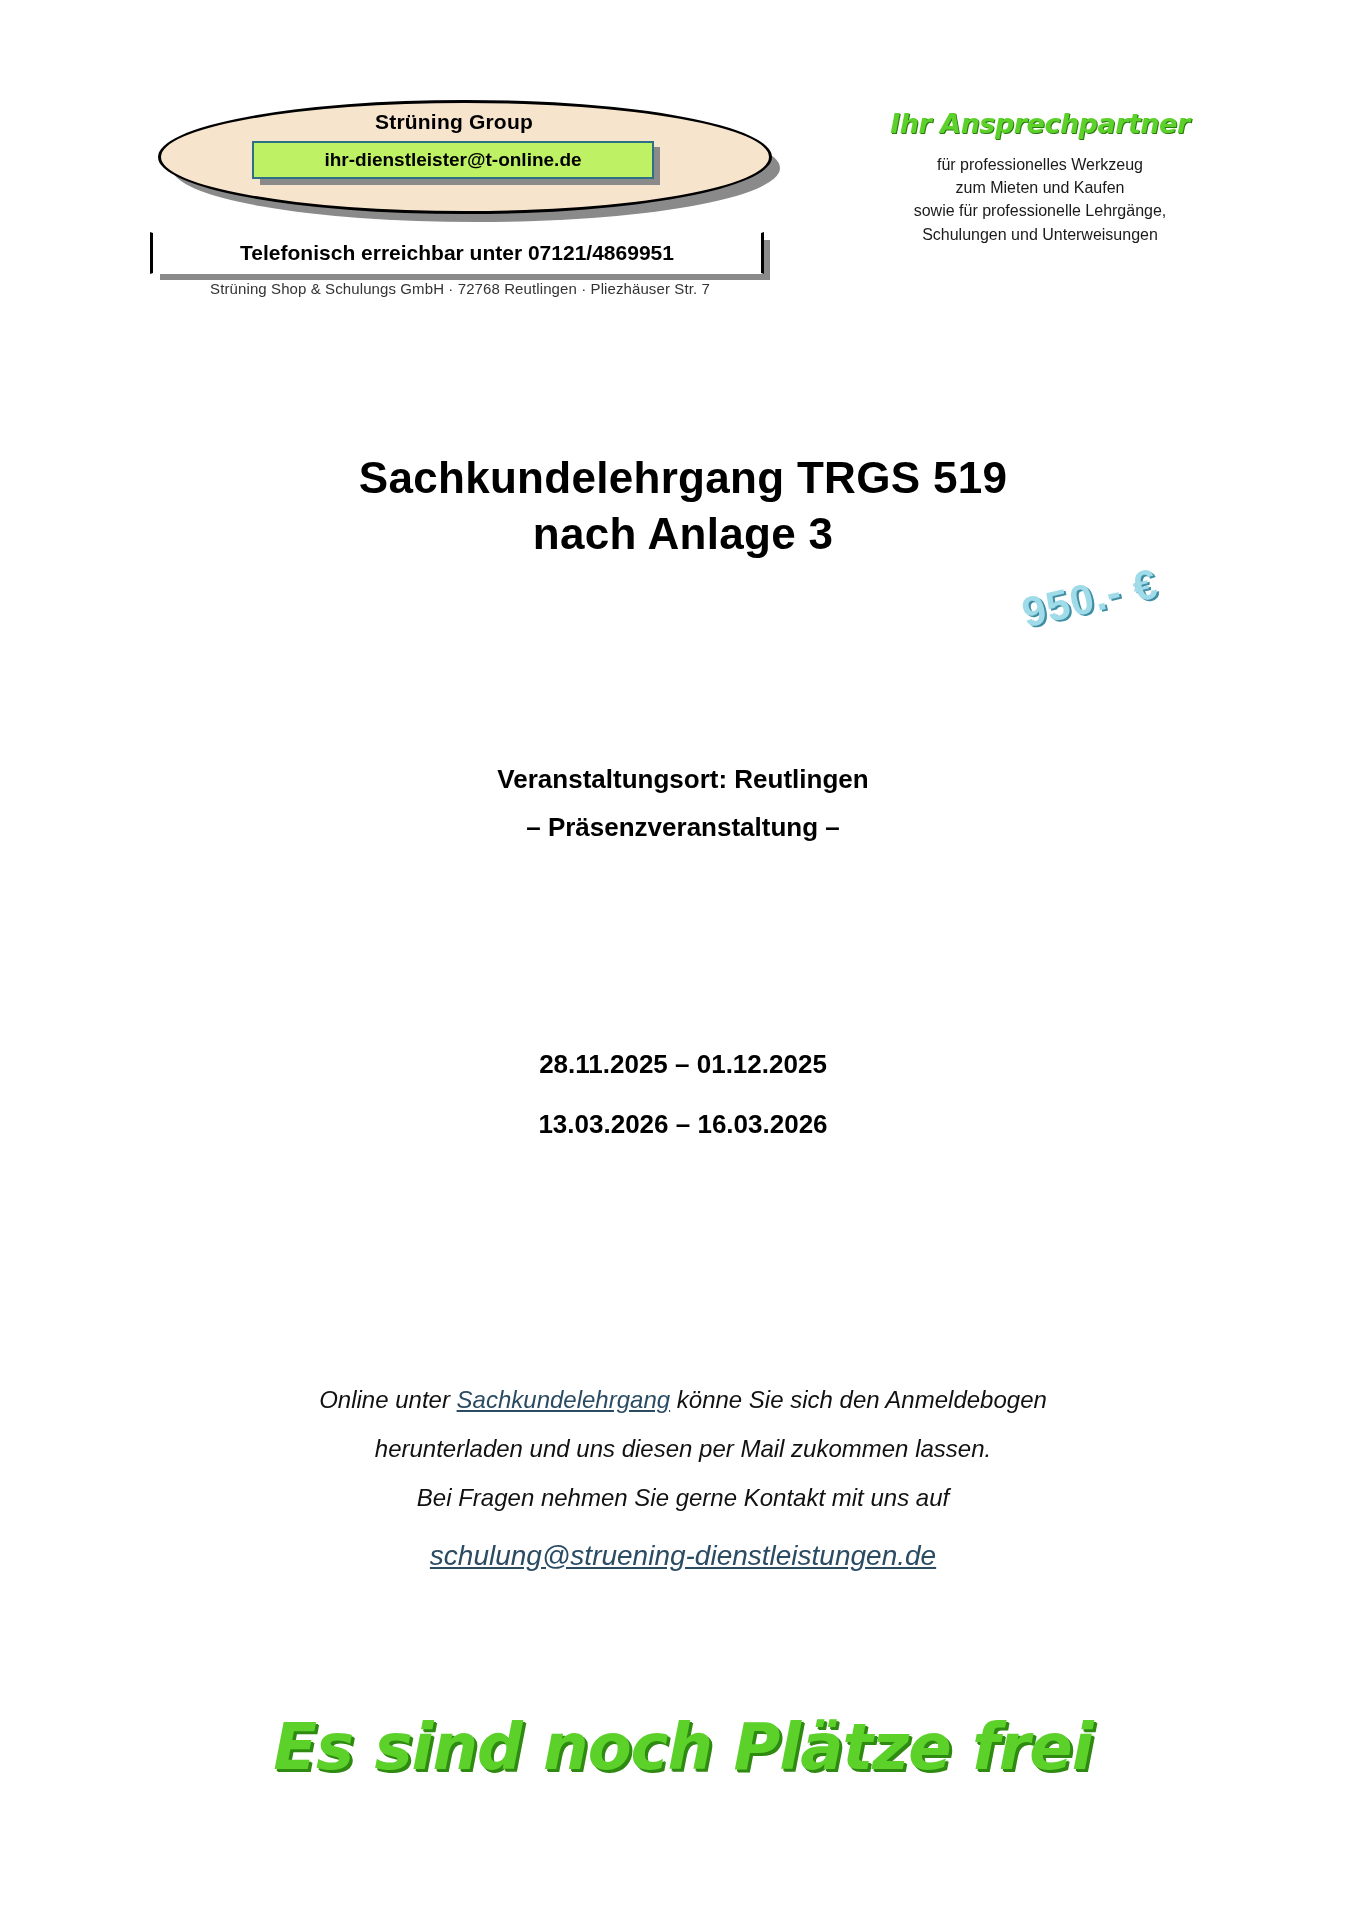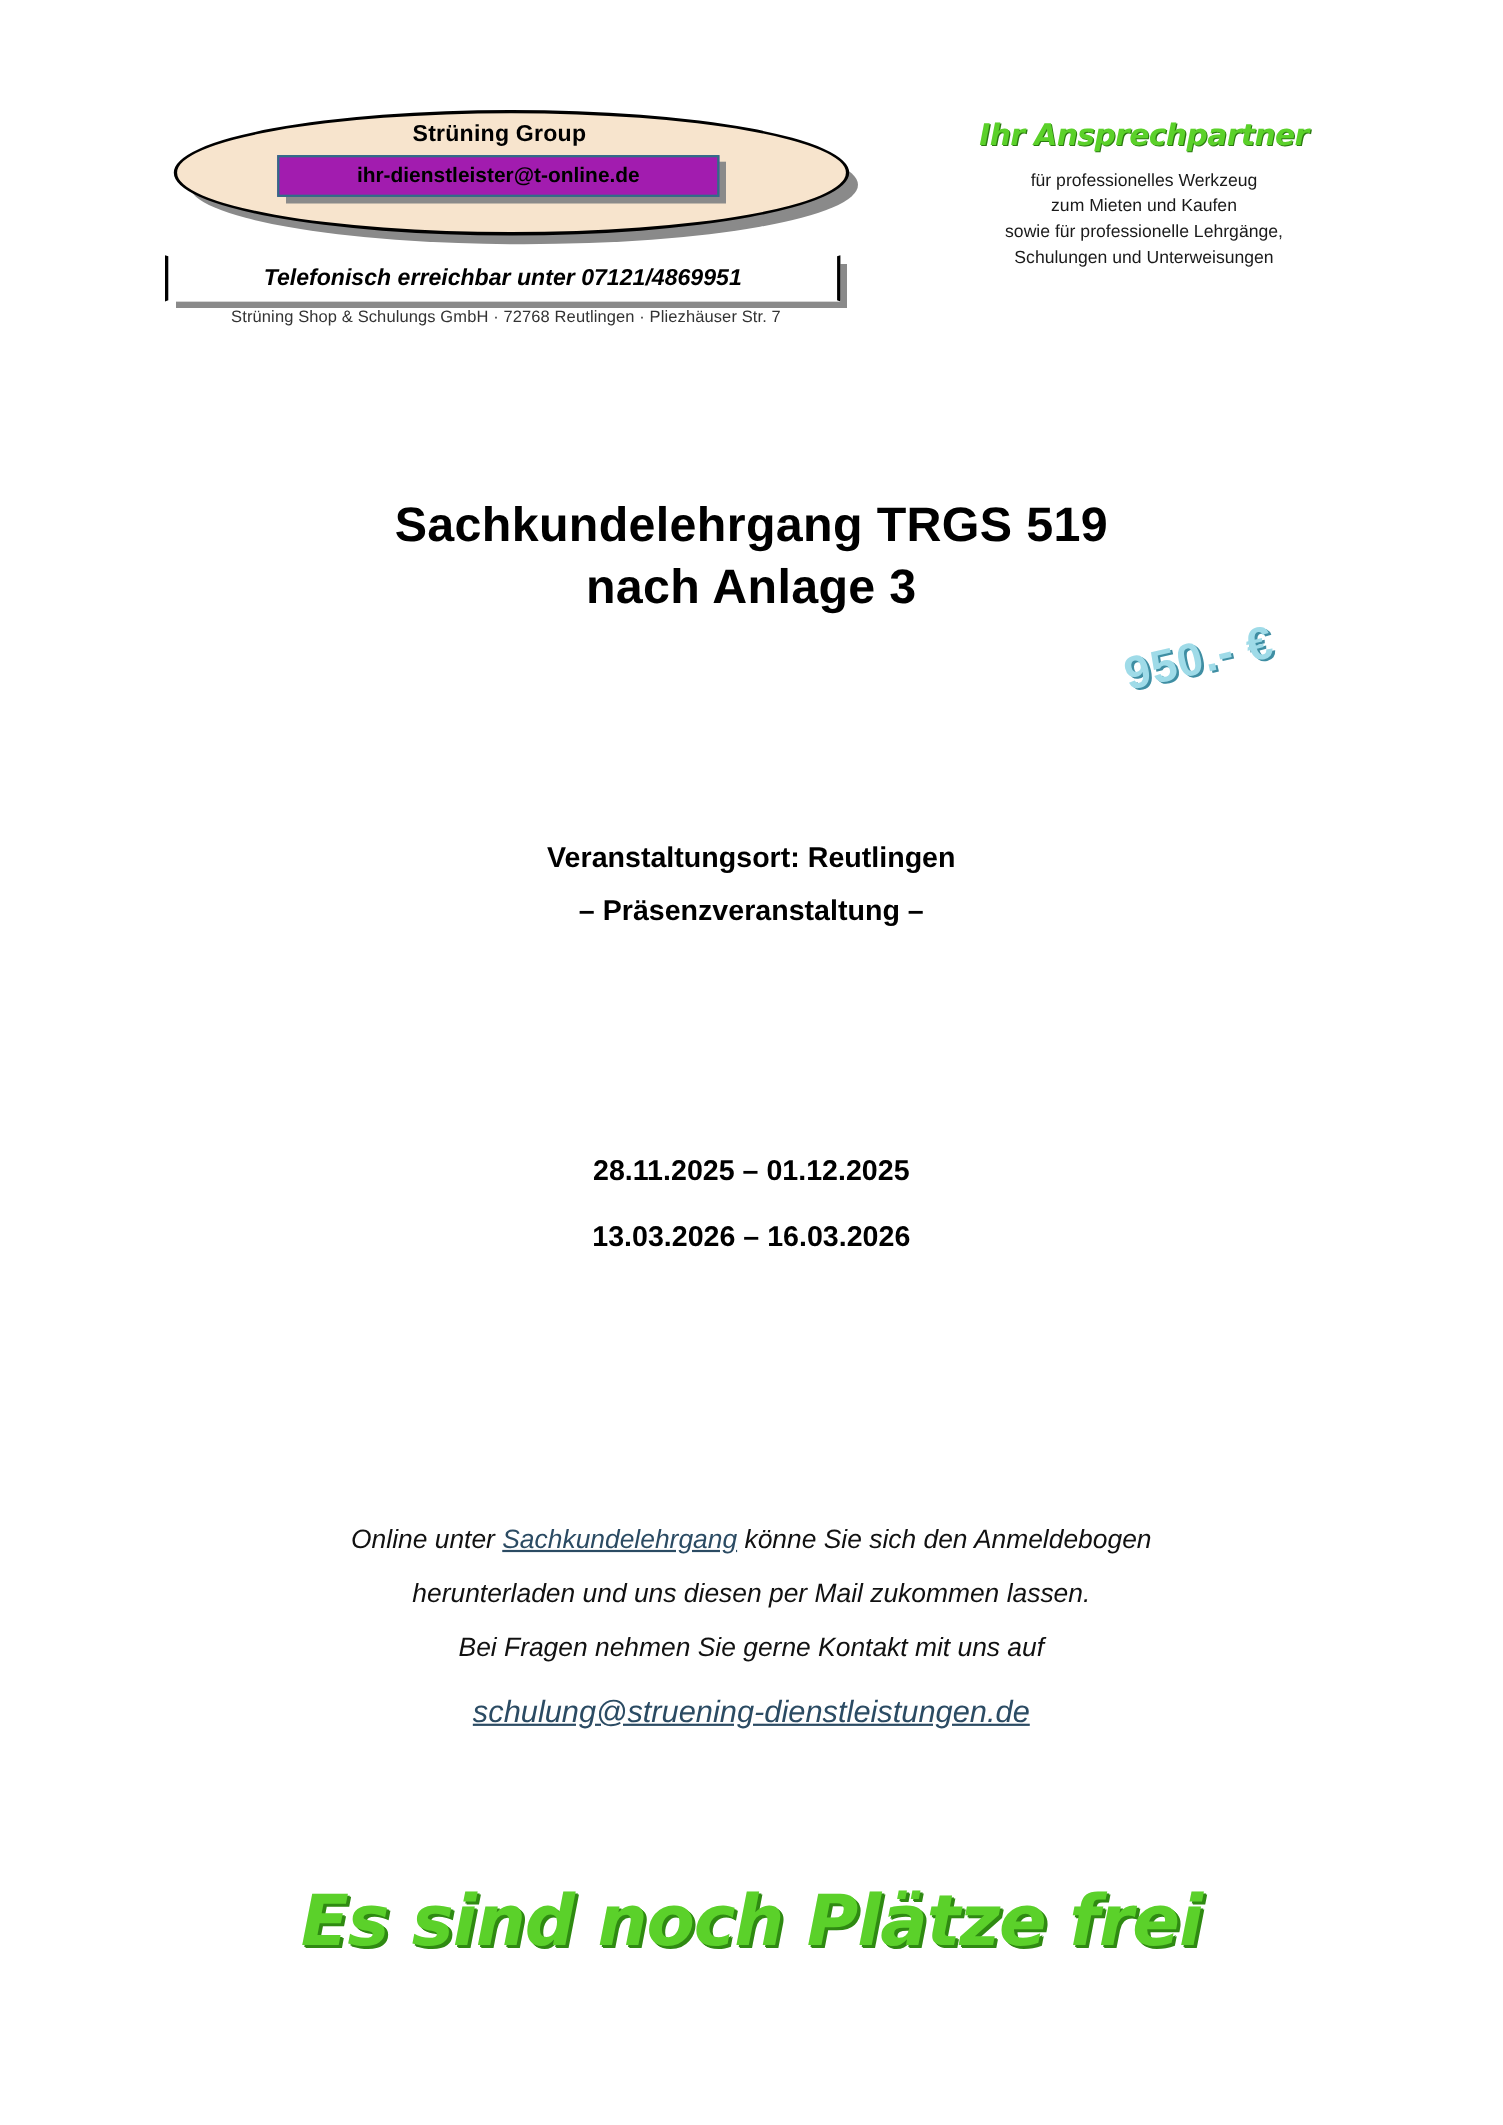--- a/index.html
+++ b/index.html
@@ -80,36 +80,35 @@
     width: 400px;
     height: 38px;
     background: #8a8a8a;
   }
   .logo-mail {
     position: absolute;
     left: 102px;
     top: 41px;
     width: 398px;
     height: 34px;
-    background: #a21caf;
+    background: #bef264;
     border: 2px solid #2e6f86;
     display: flex;
     align-items: center;
     justify-content: center;
     font-size: 19px;
     font-weight: bold;
     color: #000;
   }
 
   .phone-bar-wrap {
     position: relative;
     margin-top: 12px;
     width: 620px;
     height: 48px;
-    font-style: italic;
   }
   .phone-bar-shadow {
     position: absolute;
     left: 10px;
     top: 8px;
     width: 610px;
     height: 40px;
     background: #8a8a8a;
   }
   .phone-bar {

